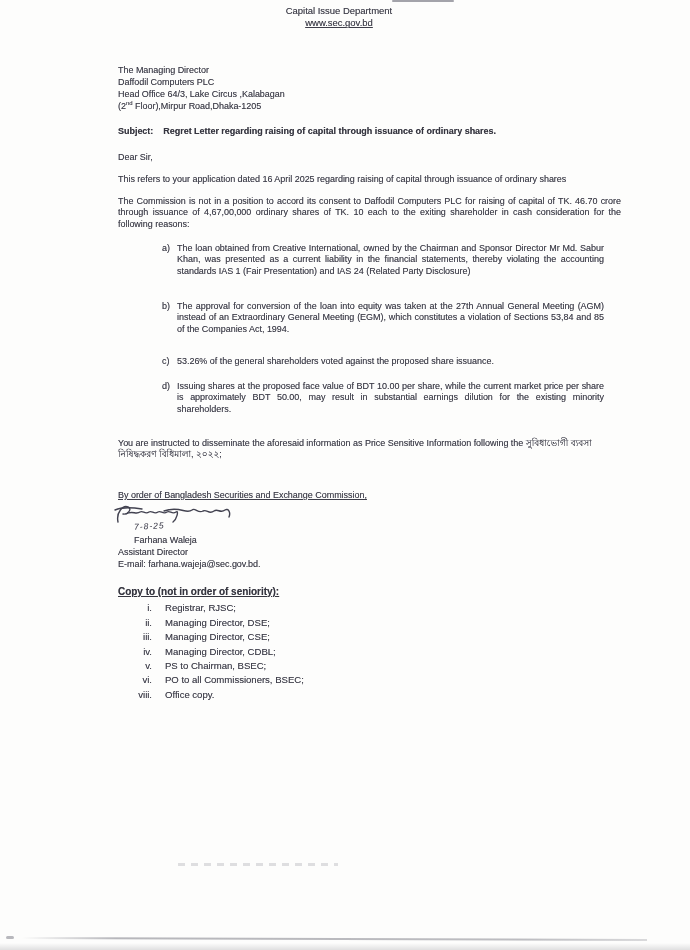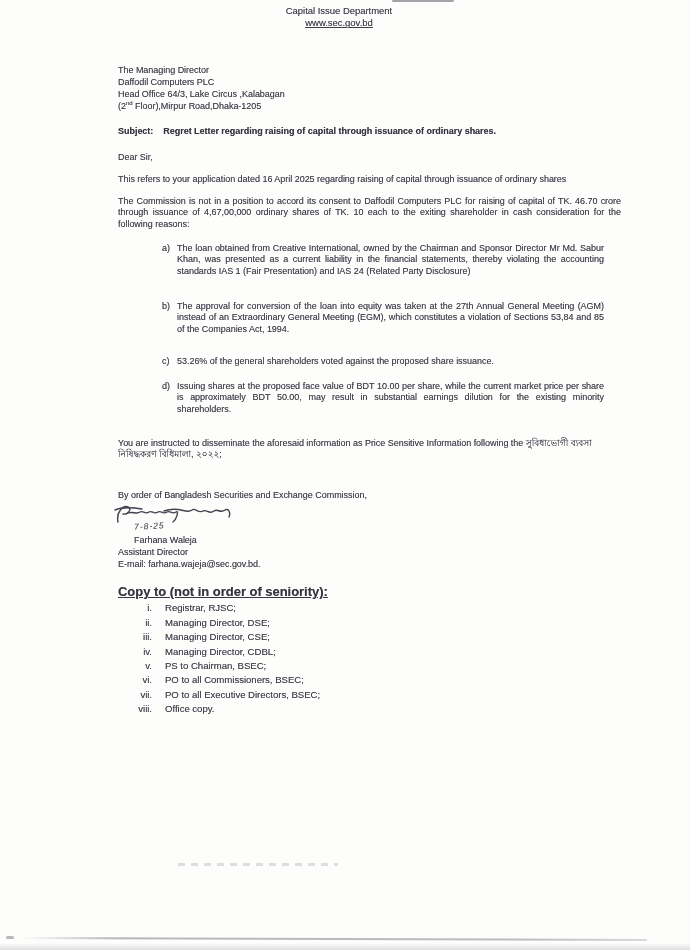--- a/index.html
+++ b/index.html
@@ -38,32 +38,32 @@
 
   .reason{display:flex;}
   .rlabel{width:15px;flex:none;}
   .rtext{width:427px;flex:none;text-align:justify;}
   #reason-a{top:243px;left:162px;width:450px;}
   #reason-b{top:301px;left:162px;width:450px;}
   #reason-c{top:356px;left:162px;width:450px;}
   #reason-d{top:381px;left:162px;width:450px;}
 
   #para3{top:438px;}
-  #byorder{top:490px;}
+  #byorder{top:490px;text-decoration:underline;}
 
   #sig{top:502px;height:72px;}
   .sigsvg{position:absolute;top:0;left:-6px;}
   .sigdate{position:absolute;top:19px;left:16px;font-size:8.5px;font-style:italic;
            color:#2e2e3e;transform:rotate(-3deg);letter-spacing:1px;text-shadow:none;}
   .signame{position:absolute;top:33px;left:16px;}
   .sigtitle{position:absolute;top:45px;left:0;}
   .sigemail{position:absolute;top:57px;left:0;text-align:right;}
 
   #copyto{top:586px;}
-  .cthead{font-size:13px;margin-bottom:4px;}
+  .cthead{font-size:10px;margin-bottom:4px;}
   .ctrow{display:flex;line-height:14.4px;font-size:9.6px;}
   .ctnum{width:34px;flex:none;text-align:right;margin-right:13px;}
 
   
   .top-smudge{position:absolute;top:0;left:392px;width:62px;height:2px;
               background:#5a5a66;opacity:.55;border-radius:1px;}
   .bleed{position:absolute;top:863px;left:178px;width:160px;height:3px;opacity:.5;
          background:repeating-linear-gradient(to right,rgba(120,120,130,.45) 0 7px,rgba(0,0,0,0) 7px 13px);
          filter:blur(.7px);}
   .edge-line{position:absolute;top:938px;left:22px;width:625px;height:2px;
@@ -162,24 +162,20 @@
       </div>
     <div class="ctrow">
         <span class="ctnum">v.</span>
         <span>PS to Chairman, BSEC;</span>
       </div>
     <div class="ctrow">
         <span class="ctnum">vi.</span>
         <span>PO to all Commissioners, BSEC;</span>
       </div>
     <div class="ctrow">
-        <span class="ctnum">vii.</span>
-        <span>PO to all Executive Directors, BSEC;</span>
-      </div>
-    <div class="ctrow">
         <span class="ctnum">viii.</span>
         <span>Office copy.</span>
       </div>
   </div>
 
   <div class="bleed"></div>
   <div class="edge-line"></div>
   <div class="corner-speck"></div>
   <div class="bottom-shade"></div>
 

